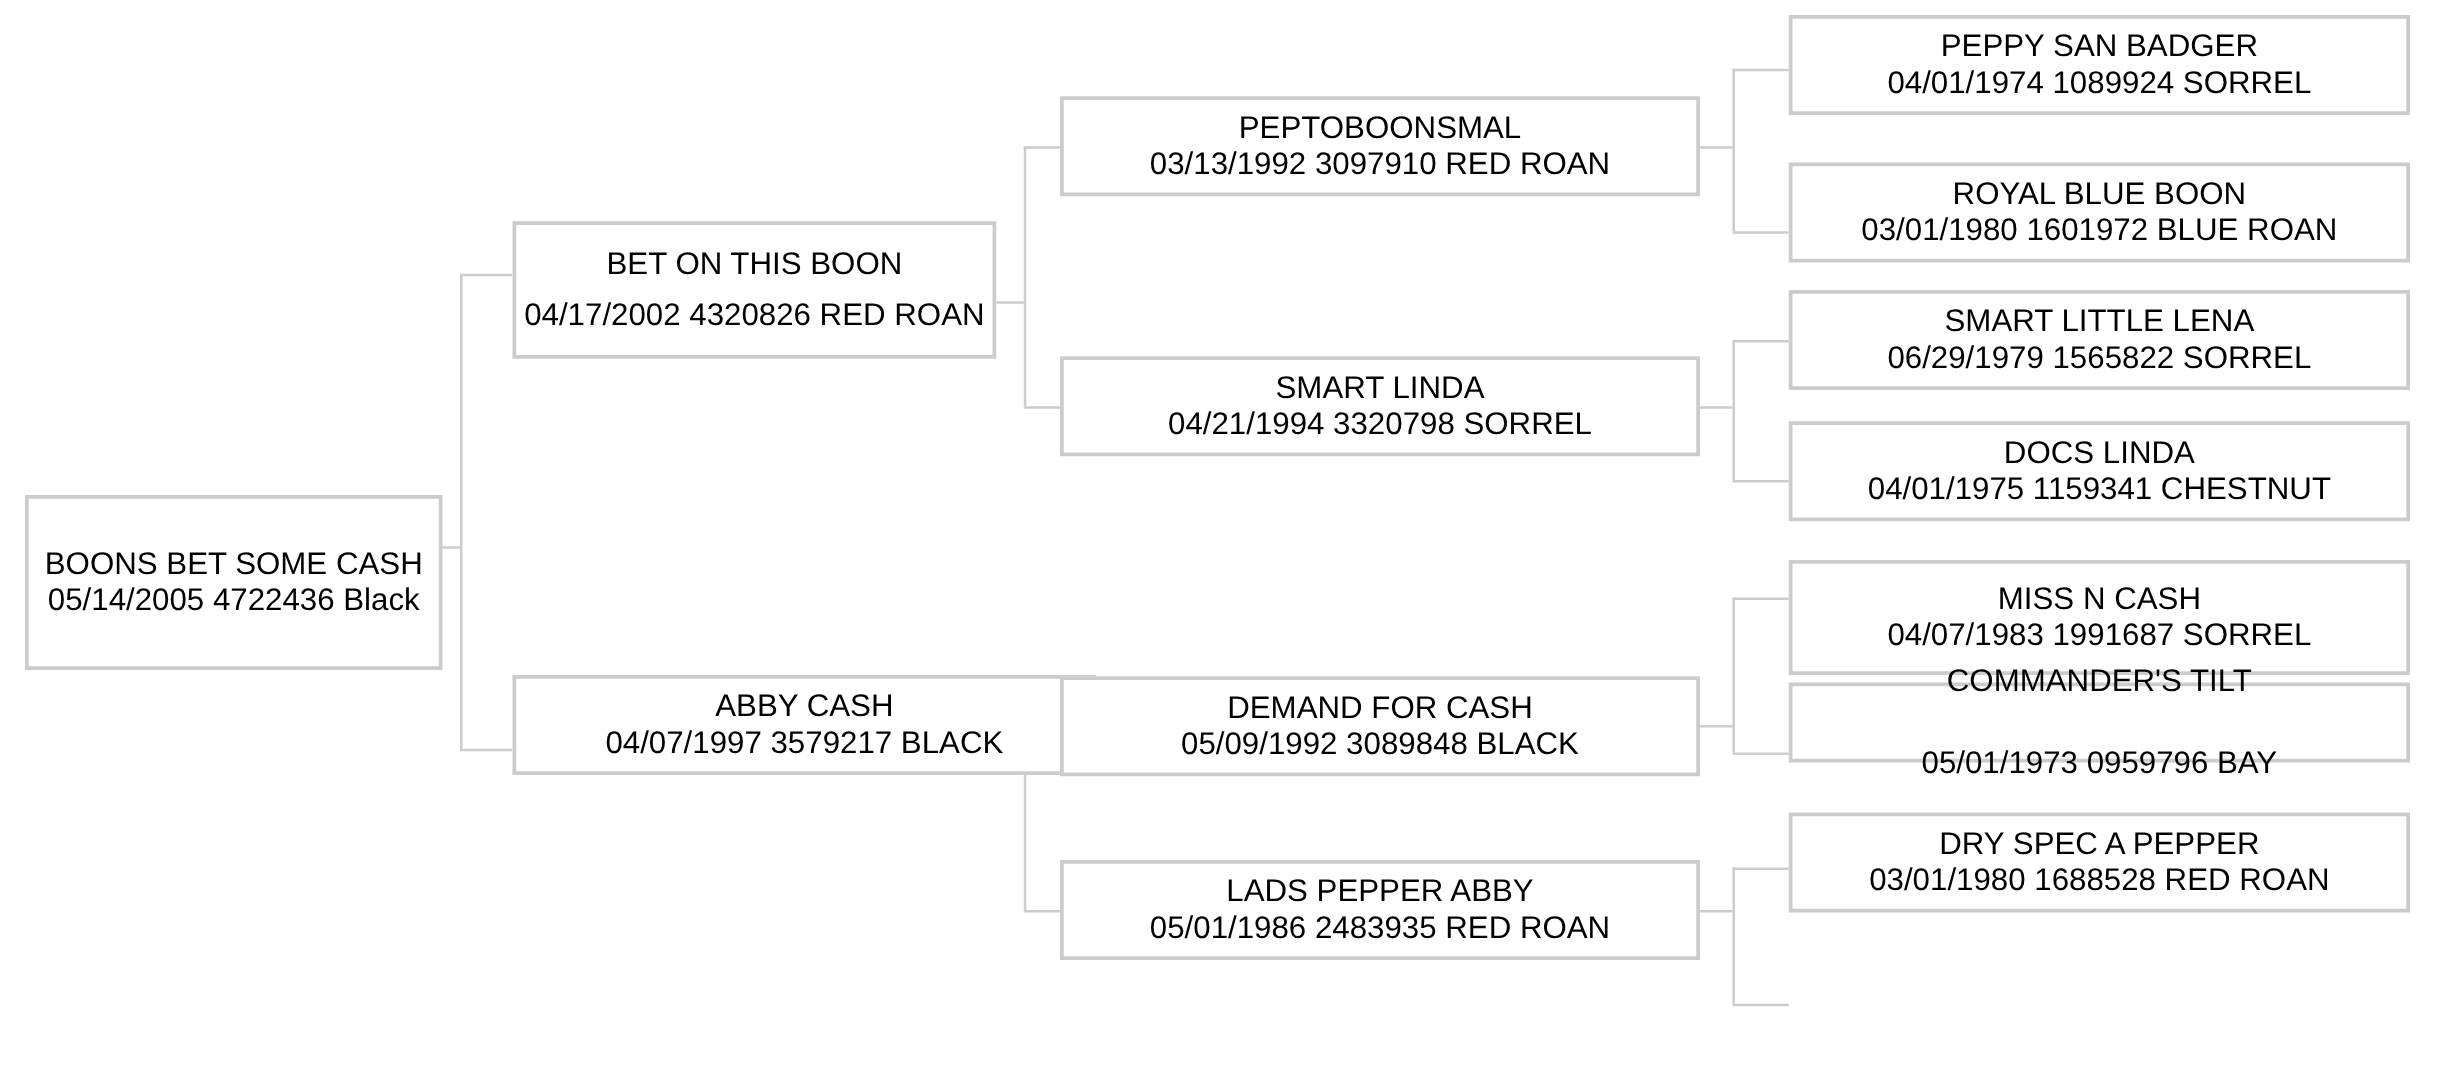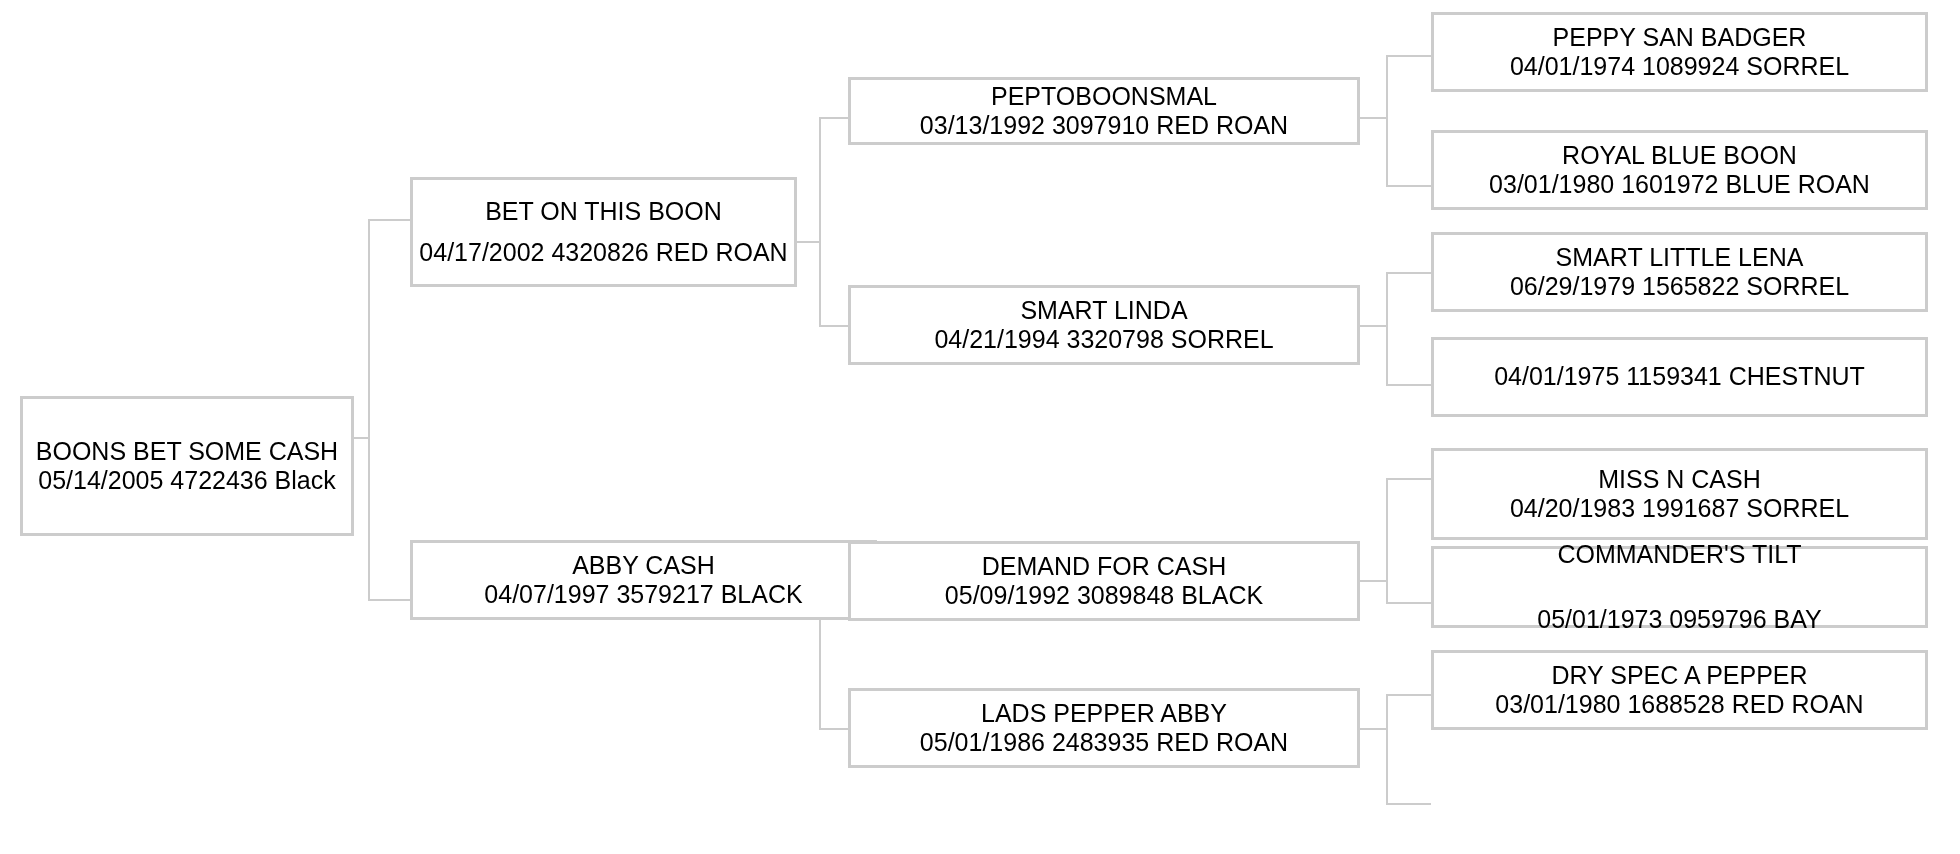--- a/index.html
+++ b/index.html
@@ -94,21 +94,21 @@
   <div class="node" style="left:410px;top:177px;width:387px;height:110px;gap:12px;">
     <span class="nm">BET ON THIS BOON</span>
     <span class="dt">04/17/2002 4320826 RED ROAN</span>
   </div>
 
   <div class="node" style="left:410px;top:540px;width:467px;height:80px;">
     <span class="nm">ABBY CASH</span>
     <span class="dt">04/07/1997 3579217 BLACK</span>
   </div>
 
-  <div class="node" style="left:848px;top:77px;width:512px;height:68px;">
+  <div class="node" style="left:848px;top:77px;width:512px;height:80px;">
     <span class="nm">PEPTOBOONSMAL</span>
     <span class="dt">03/13/1992 3097910 RED ROAN</span>
   </div>
 
   <div class="node" style="left:848px;top:285px;width:512px;height:80px;">
     <span class="nm">SMART LINDA</span>
     <span class="dt">04/21/1994 3320798 SORREL</span>
   </div>
 
   <div class="node" style="left:848px;top:541px;width:512px;height:80px;">
@@ -130,29 +130,30 @@
     <span class="nm">ROYAL BLUE BOON</span>
     <span class="dt">03/01/1980 1601972 BLUE ROAN</span>
   </div>
 
   <div class="node" style="left:1431px;top:232px;width:497px;height:80px;">
     <span class="nm">SMART LITTLE LENA</span>
     <span class="dt">06/29/1979 1565822 SORREL</span>
   </div>
 
   <div class="node" style="left:1431px;top:337px;width:497px;height:80px;">
+    <span class="nm">DOCS LINDA</span>
     <span class="dt">04/01/1975 1159341 CHESTNUT</span>
   </div>
 
   <div class="node" style="left:1431px;top:448px;width:497px;height:92px;">
     <span class="nm">MISS N CASH</span>
-    <span class="dt">04/20/1983 1991687 SORREL</span>
+    <span class="dt">04/07/1983 1991687 SORREL</span>
   </div>
 
-  <div class="node" style="left:1431px;top:546px;width:497px;height:82px;gap:36px;">
+  <div class="node" style="left:1431px;top:546px;width:497px;height:64px;gap:36px;">
     <span class="nm">COMMANDER'S TILT</span>
     <span class="dt">05/01/1973 0959796 BAY</span>
   </div>
 
   <div class="node" style="left:1431px;top:650px;width:497px;height:80px;">
     <span class="nm">DRY SPEC A PEPPER</span>
     <span class="dt">03/01/1980 1688528 RED ROAN</span>
   </div>
 
 

